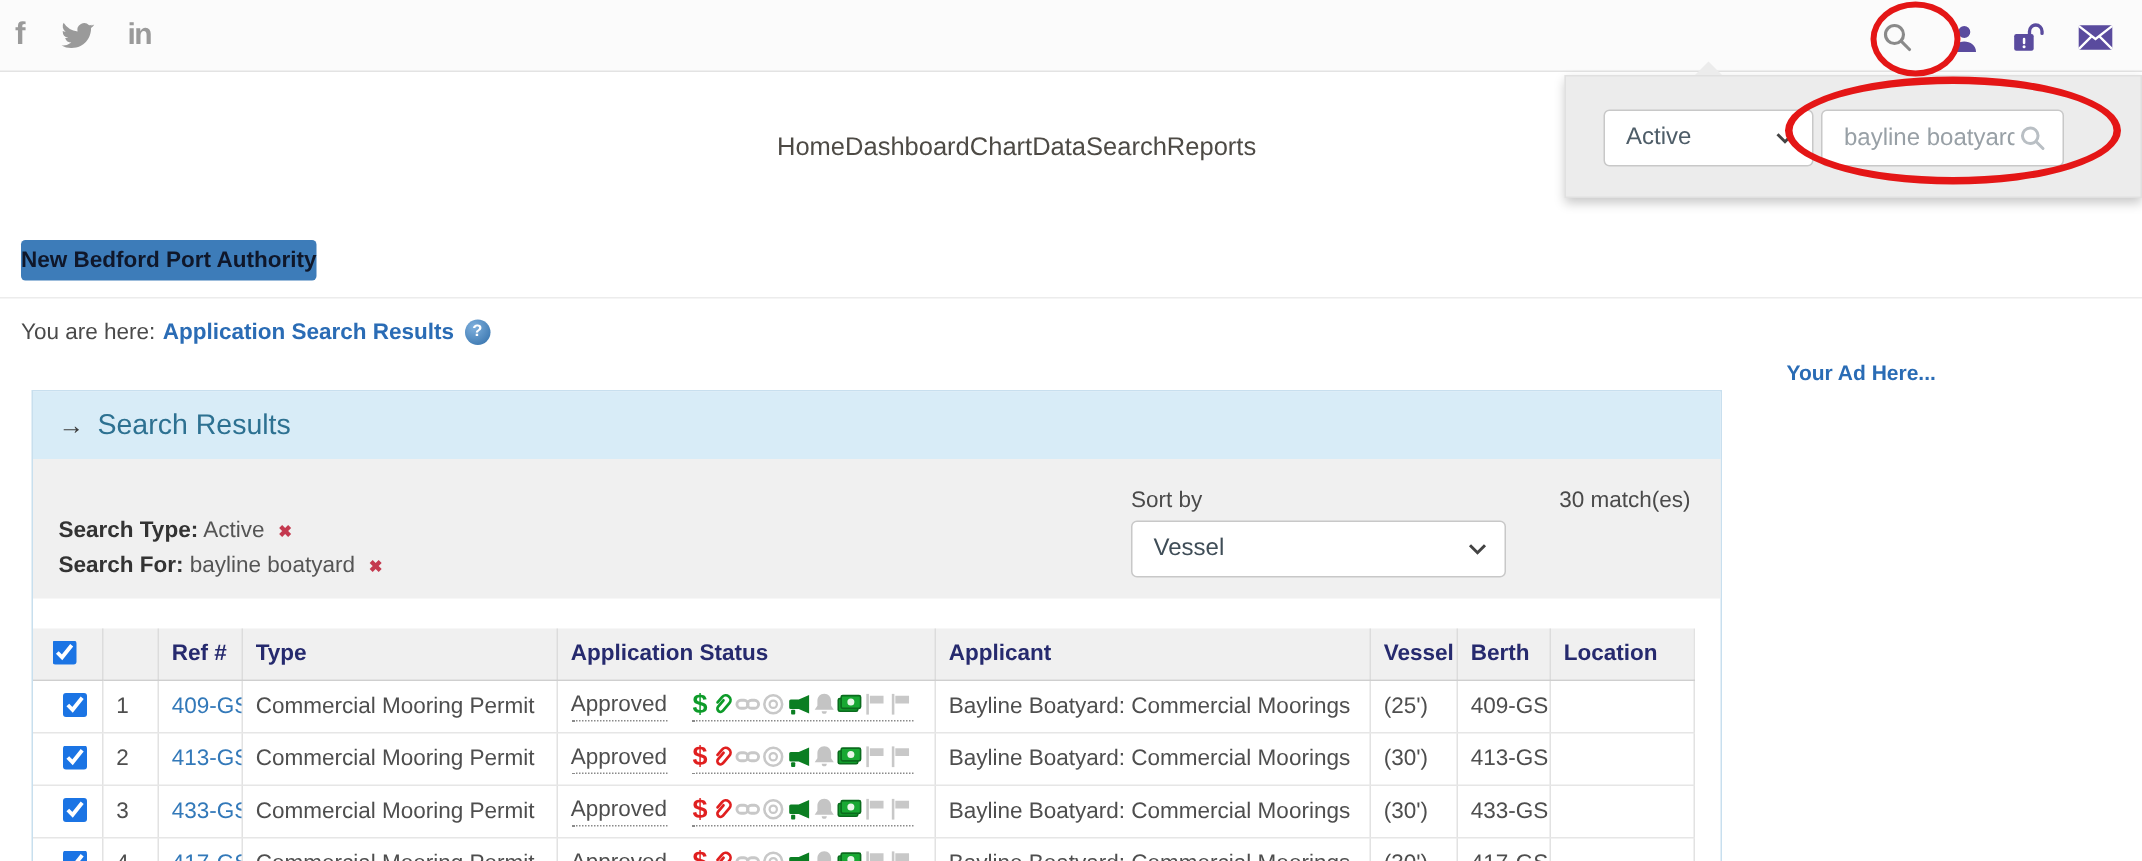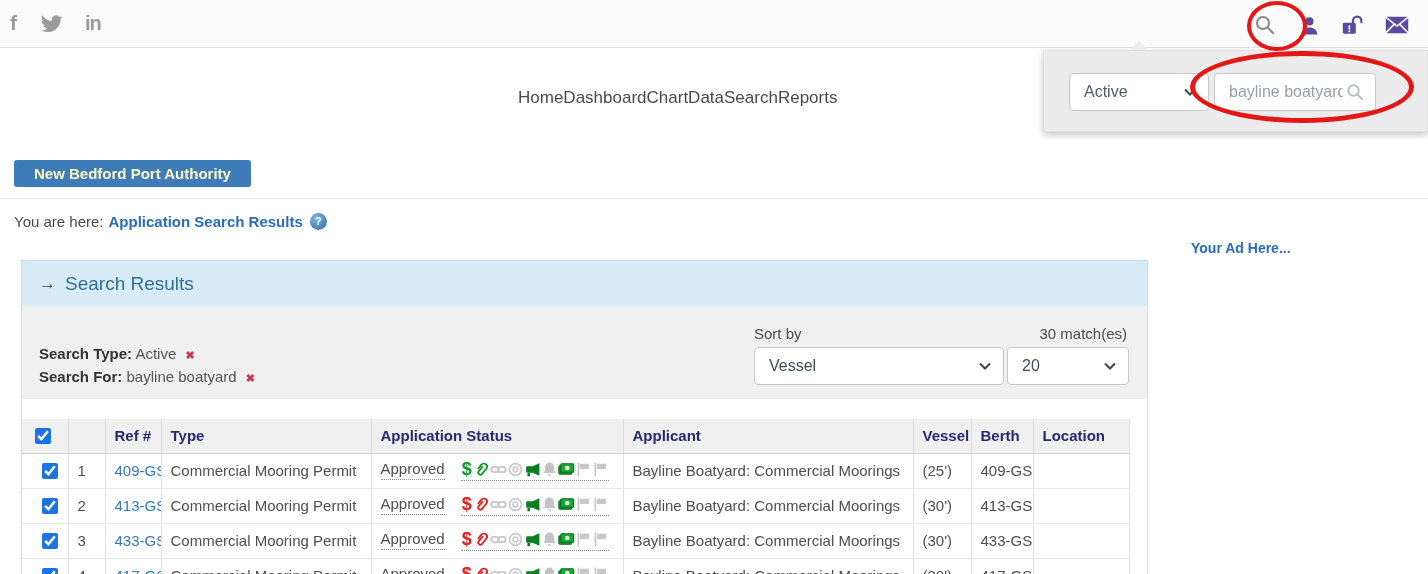--- a/index.html
+++ b/index.html
@@ -16,22 +16,22 @@
 
   .acct-icons{position:absolute;right:18px;top:12px;display:flex;align-items:center;gap:18px;}
   .acct-icons .ai{display:inline-flex;width:26px;height:26px;align-items:center;justify-content:center;}
 
   
   .header{position:absolute;left:0;top:48px;width:1428px;height:151px;background:#fff;
           border-bottom:1px solid #ececec;}
   .logo{position:absolute;left:12px;top:34px;display:flex;align-items:center;color:#1a1a1a;}
   .logo .word{font-size:42px;letter-spacing:1px;font-weight:400;}
   .logo .boat{margin:0 -6px;position:relative;top:-2px;}
-  .org-badge{position:absolute;left:14px;top:112px;background:#3d7cb9;color:#fef9c3;font-weight:700;
-             font-size:15px;padding:5px 20px;border-radius:3px;}
+  .org-badge{position:absolute;left:14px;top:112px;background:#3d7cb9;color:#0f172a;font-weight:700;
+             font-size:15px;padding:5px 0;border-radius:3px;}
 
   .nav{position:absolute;left:518px;top:88px;display:flex;font-size:17px;color:#4d4a45;z-index:1;}
   .nav .nav-item{cursor:pointer;}
 
   
   .overlay-caret{position:absolute;left:1130px;top:41px;width:0;height:0;z-index:4;
      border-left:9px solid transparent;border-right:9px solid transparent;border-bottom:9px solid #ececec;}
   .overlay{position:absolute;left:1043px;top:50px;width:385px;height:82px;background:#ececec;
            border:1px solid #e0e0e0;box-shadow:0 3px 7px rgba(0,0,0,.22);z-index:3;}
   .ov-select{position:absolute;left:25px;top:22px;width:140px;height:38px;background:#fff;
@@ -212,28 +212,20 @@
         <span>bayline boatyard</span>
         <span class="close-x">✖</span>
       </div>
     </div>
 
     <span class="sort-label">Sort by</span>
     <span class="matches">30 match(es)</span>
 
     <div class="sel sort">
       <span>Vessel</span>
-      <span style="display:inline-flex;">
-        <svg width="12" height="8" viewBox="0 0 12 8" fill="none" stroke="#444" stroke-width="2">
-            <path d="M1 1.5 L6 6.5 L11 1.5"></path>
-          </svg>
-      </span>
-    </div>
-    <div class="sel pagesize">
-      <span>20</span>
       <span style="display:inline-flex;">
         <svg width="12" height="8" viewBox="0 0 12 8" fill="none" stroke="#444" stroke-width="2">
             <path d="M1 1.5 L6 6.5 L11 1.5"></path>
           </svg>
       </span>
     </div>
 
     <table class="results">
       <colgroup>
           <col class="c1">

